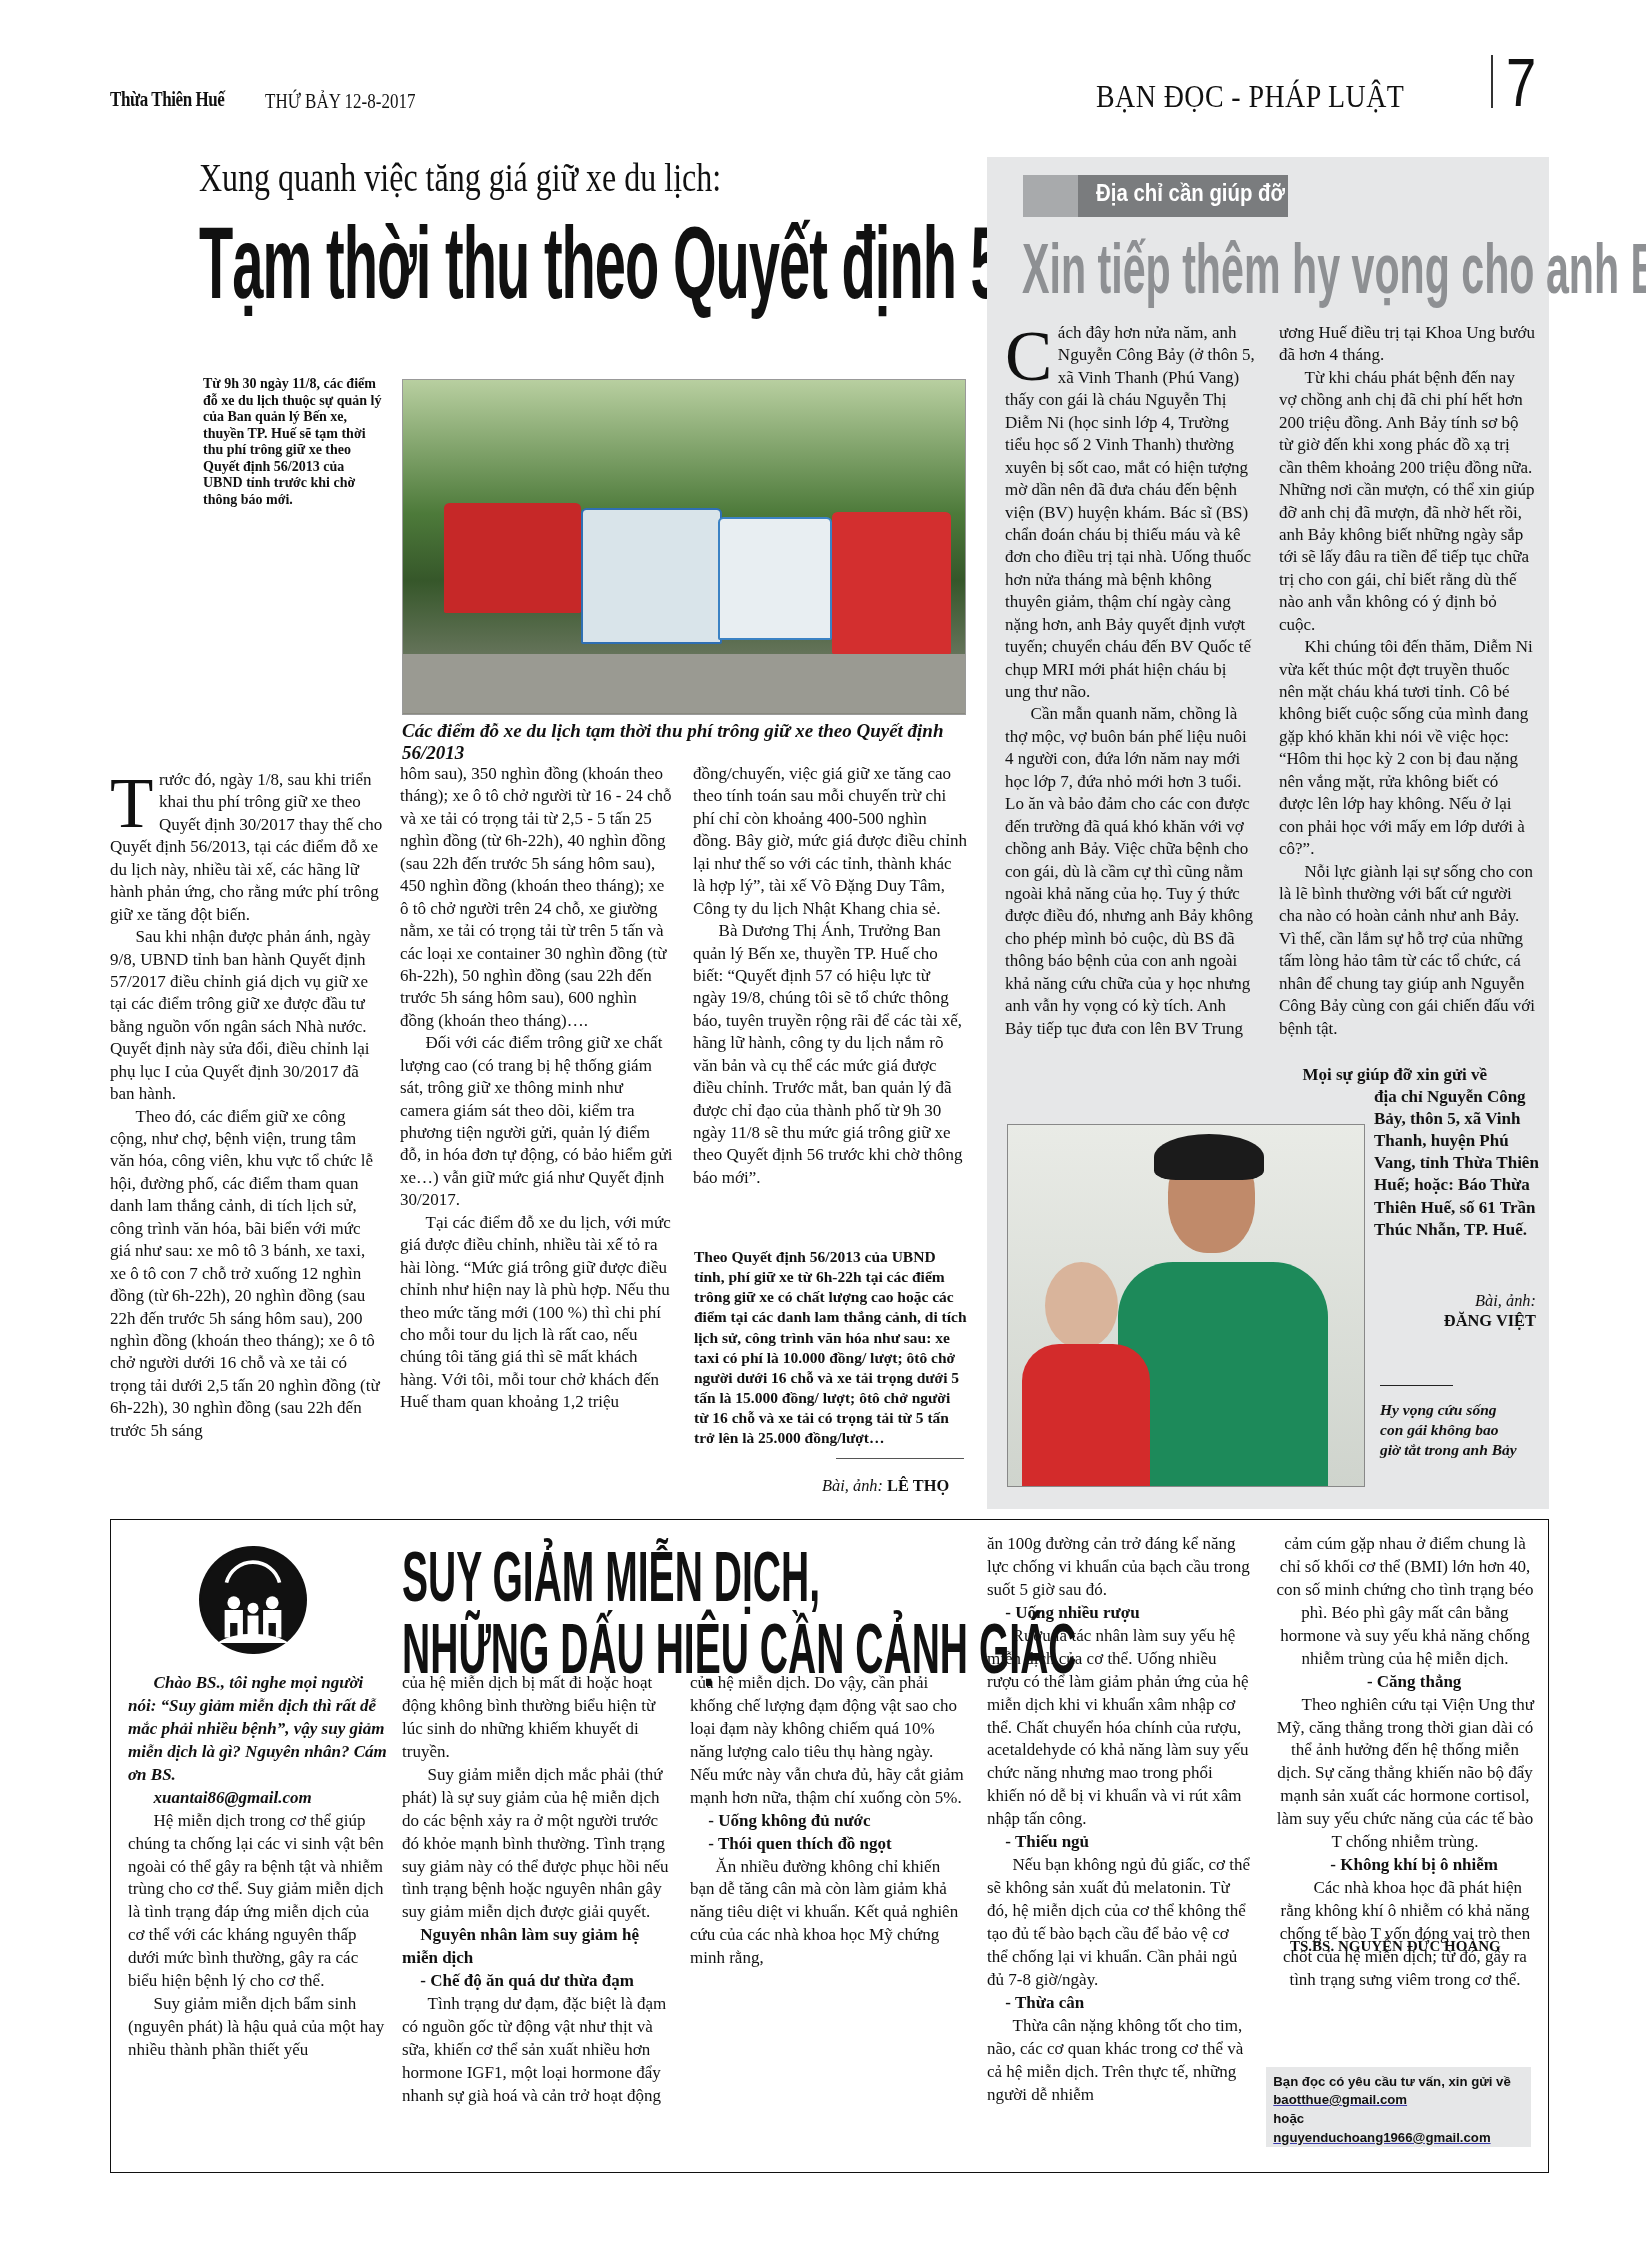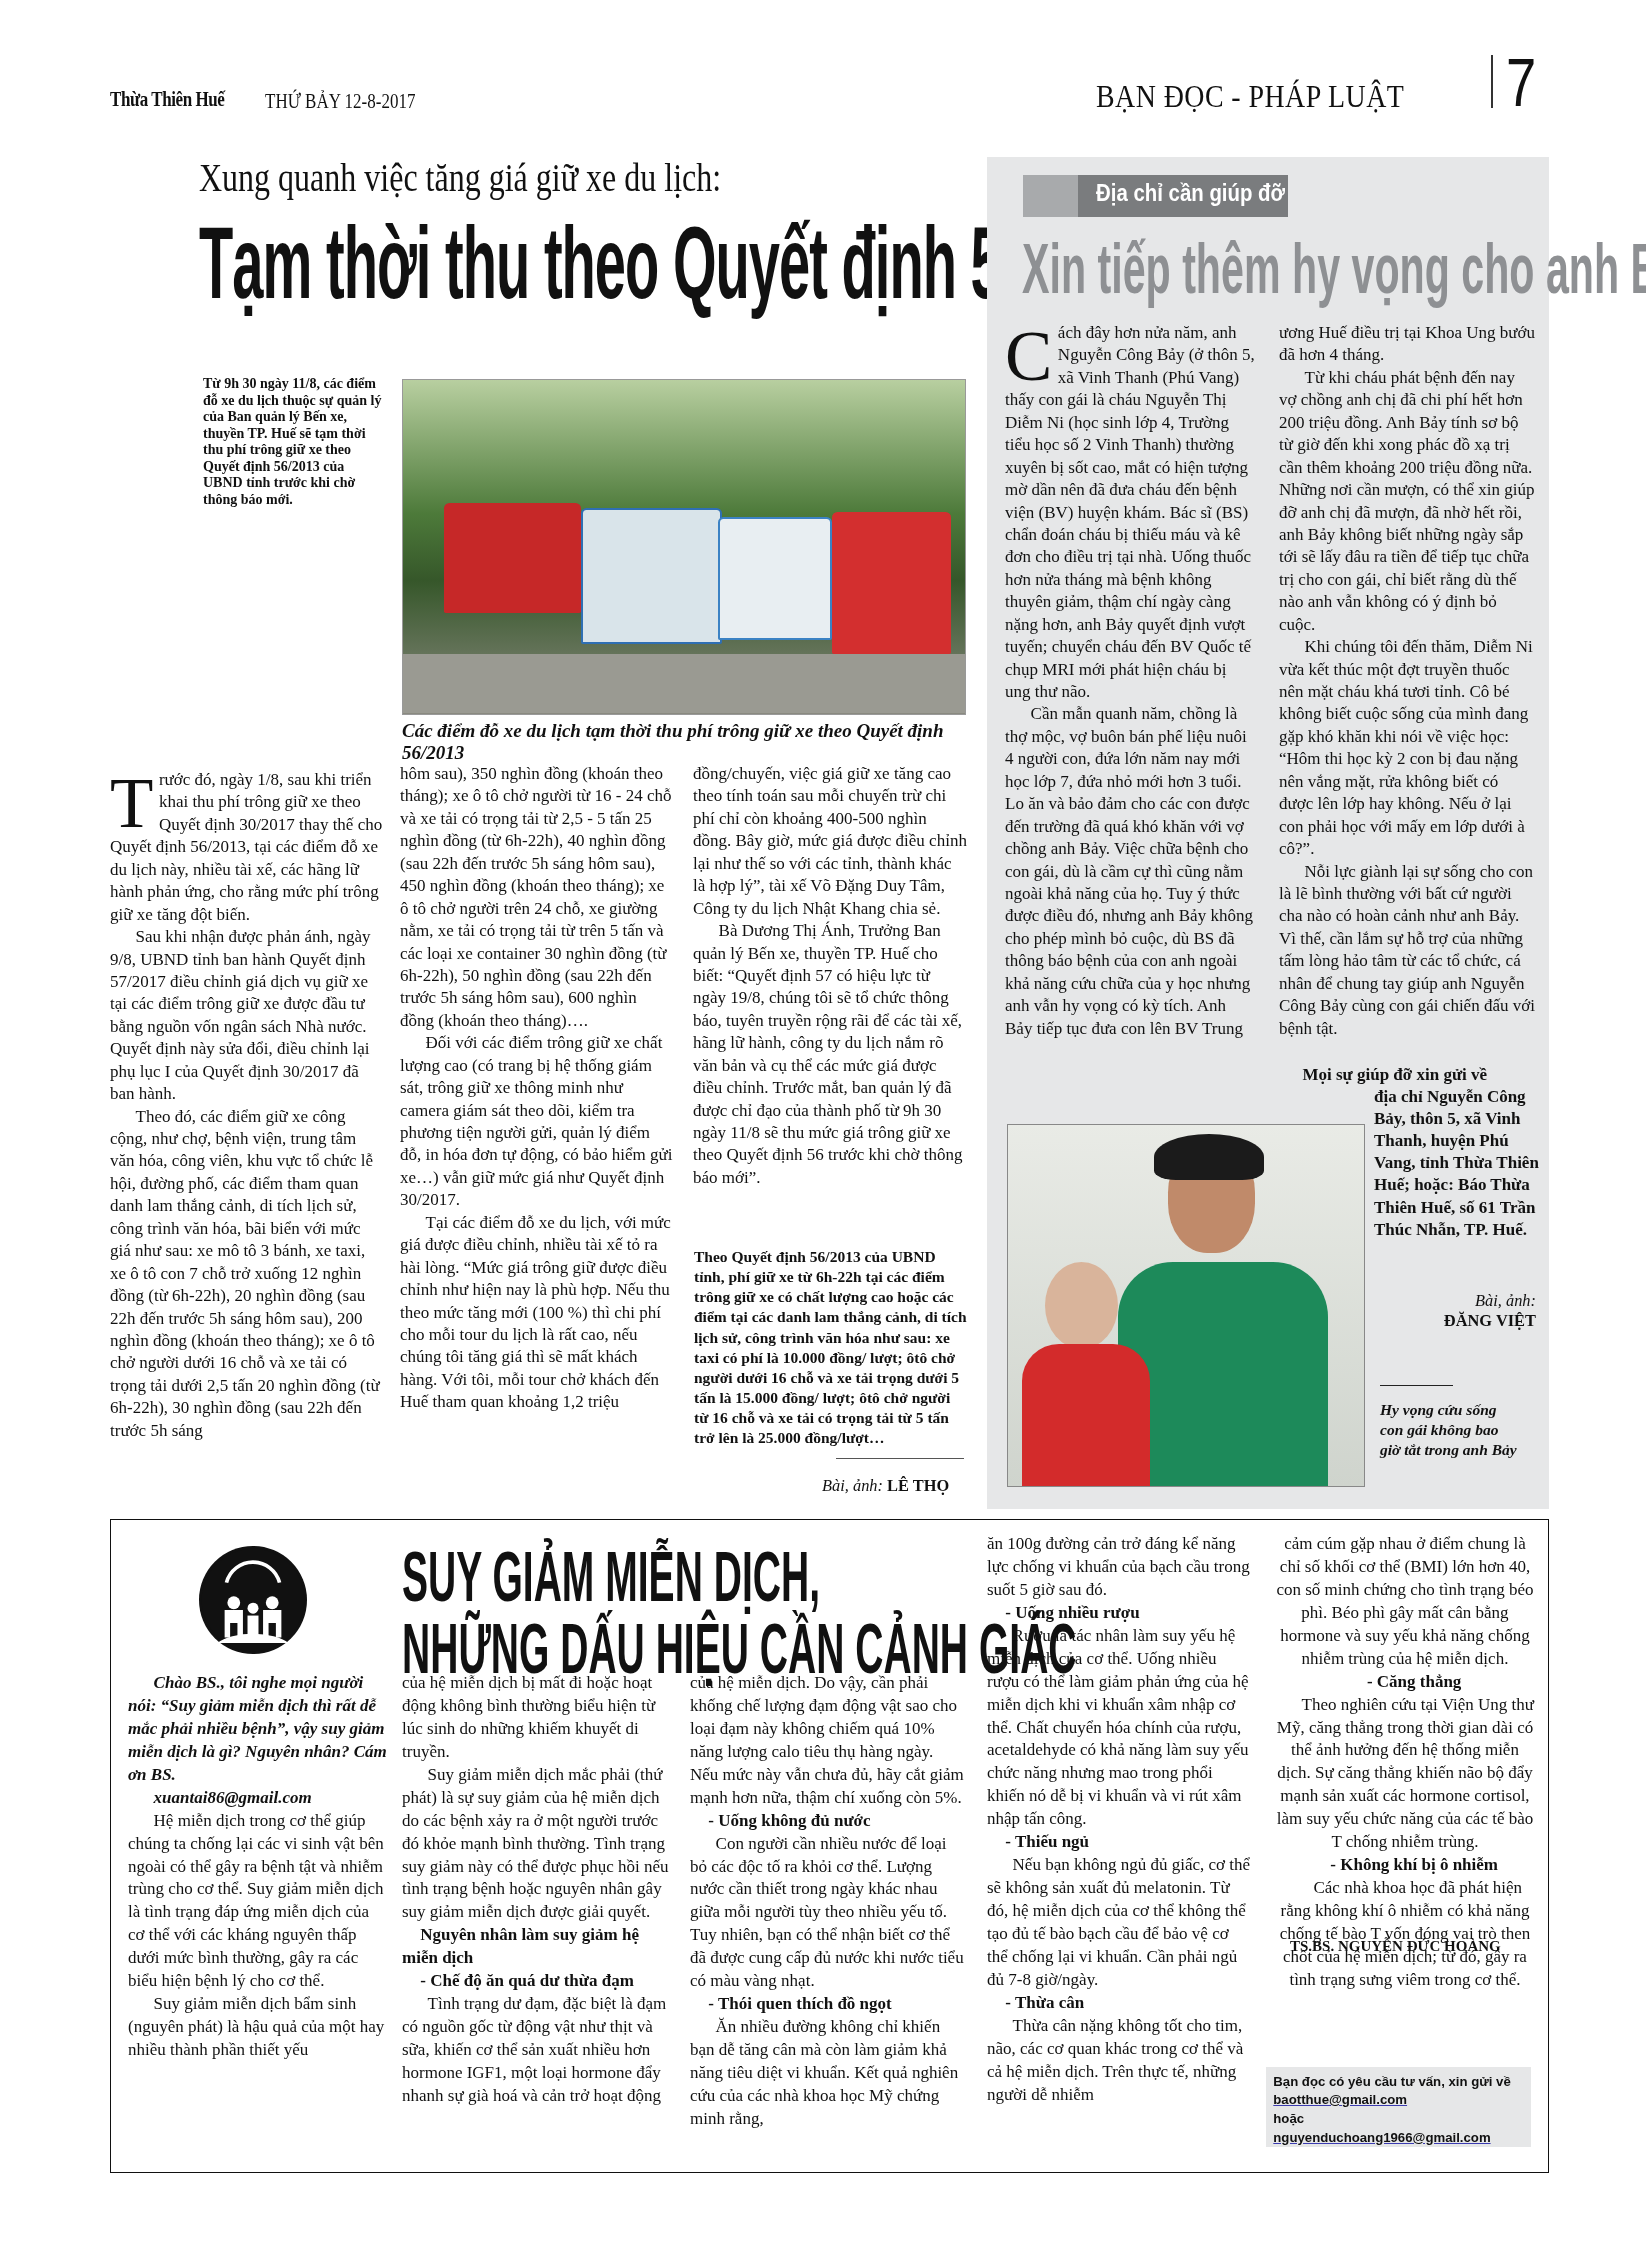--- a/index.html
+++ b/index.html
@@ -157,21 +157,20 @@
 <div class="hcol" style="left:402px;top:1672px;width:270px;">
   <p class="noi">của hệ miễn dịch bị mất đi hoặc hoạt động không bình thường biểu hiện từ lúc sinh do những khiếm khuyết di truyền.</p>
   <p>Suy giảm miễn dịch mắc phải (thứ phát) là sự suy giảm của hệ miễn dịch do các bệnh xảy ra ở một người trước đó khỏe mạnh bình thường. Tình trạng suy giảm này có thể được phục hồi nếu tình trạng bệnh hoặc nguyên nhân gây suy giảm miễn dịch được giải quyết.</p>
   <p class="sub">Nguyên nhân làm suy giảm hệ miễn dịch</p>
   <p class="subi">- Chế độ ăn quá dư thừa đạm</p>
   <p>Tình trạng dư đạm, đặc biệt là đạm có nguồn gốc từ động vật như thịt và sữa, khiến cơ thể sản xuất nhiều hơn hormone IGF1, một loại hormone đẩy nhanh sự già hoá và cản trở hoạt động</p>
 </div>
 <div class="hcol" style="left:690px;top:1672px;width:274px;">
   <p class="noi">của hệ miễn dịch. Do vậy, cần phải khống chế lượng đạm động vật sao cho loại đạm này không chiếm quá 10% năng lượng calo tiêu thụ hàng ngày. Nếu mức này vẫn chưa đủ, hãy cắt giảm mạnh hơn nữa, thậm chí xuống còn 5%.</p>
   <p class="subi">- Uống không đủ nước</p>
-  <p>Con người cần nhiều nước để loại bỏ các độc tố ra khỏi cơ thể. Lượng nước cần thiết trong ngày khác nhau giữa mỗi người tùy theo nhiều yếu tố. Tuy nhiên, bạn có thể nhận biết cơ thể đã được cung cấp đủ nước khi nước tiểu có màu vàng nhạt.</p>
   <p class="subi">- Thói quen thích đồ ngọt</p>
   <p>Ăn nhiều đường không chỉ khiến bạn dễ tăng cân mà còn làm giảm khả năng tiêu diệt vi khuẩn. Kết quả nghiên cứu của các nhà khoa học Mỹ chứng minh rằng,</p>
 </div>
 <div class="hcol" style="left:987px;top:1533px;width:265px;">
   <p class="noi">ăn 100g đường cản trở đáng kể năng lực chống vi khuẩn của bạch cầu trong suốt 5 giờ sau đó.</p>
   <p class="subi">- Uống nhiều rượu</p>
   <p>Rượu là tác nhân làm suy yếu hệ miễn dịch của cơ thể. Uống nhiều rượu có thể làm giảm phản ứng của hệ miễn dịch khi vi khuẩn xâm nhập cơ thể. Chất chuyển hóa chính của rượu, acetaldehyde có khả năng làm suy yếu chức năng nhưng mao trong phổi khiến nó dễ bị vi khuẩn và vi rút xâm nhập tấn công.</p>
   <p class="subi">- Thiếu ngủ</p>
   <p>Nếu bạn không ngủ đủ giấc, cơ thể sẽ không sản xuất đủ melatonin. Từ đó, hệ miễn dịch của cơ thể không thể tạo đủ tế bào bạch cầu để bảo vệ cơ thể chống lại vi khuẩn. Cần phải ngủ đủ 7-8 giờ/ngày.</p>
   <p class="subi">- Thừa cân</p>

